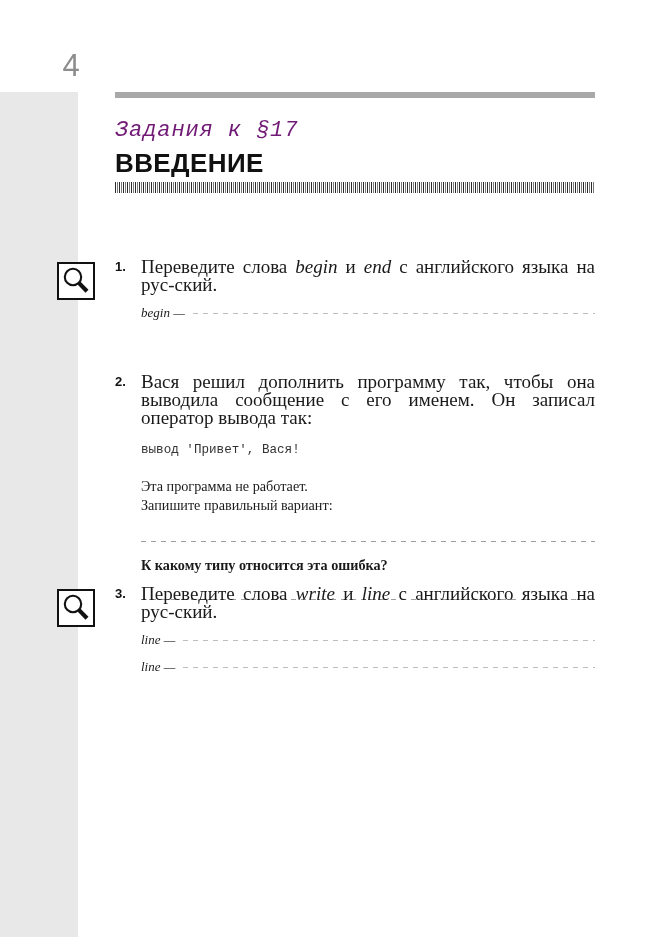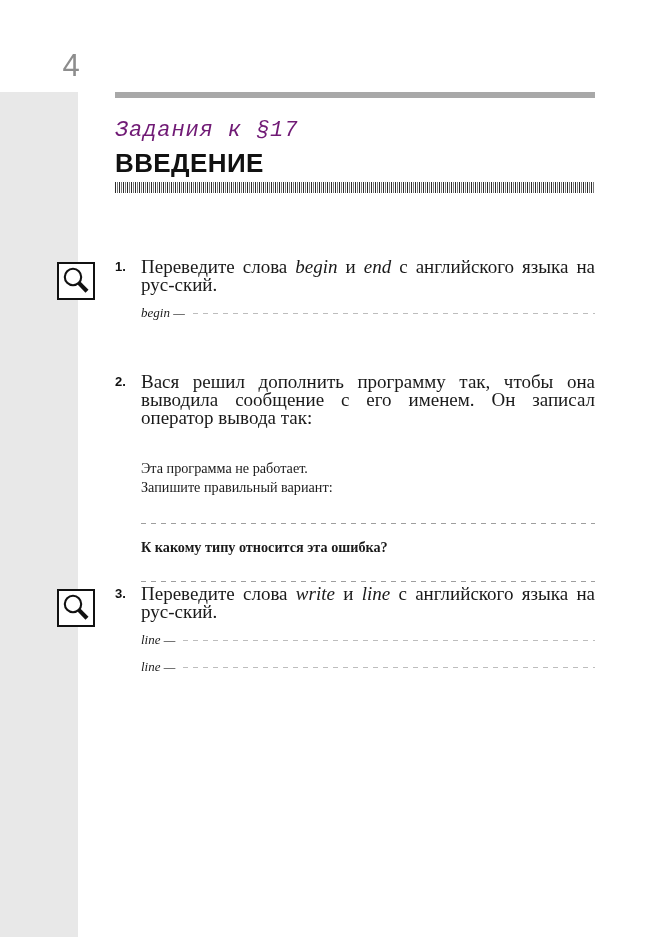--- a/index.html
+++ b/index.html
@@ -233,20 +233,21 @@
 
   </div>
 
   <div class="ex" style="top:373px;">
     <div class="ex-head">
       <div class="ex-num">2.</div>
       <div class="ex-body">Вася решил дополнить программу так, чтобы она выводила сообщение с его именем. Он записал оператор вывода так:</div>
     </div>
 
     <div class="code-line">
+      <span class="code-left">вывод 'Привет', Вася!</span>
     </div>
 
     <div class="plain-line" style="margin-top:18px;">Эта программа не работает.</div>
     <div class="plain-line">Запишите правильный вариант:</div>
 
     <div class="rule-dash gap-rule" style="margin-top:26px;"></div>
 
     <div class="q-line" style="margin-top:14px;font-weight:bold;">К какому типу относится эта ошибка?</div>
 
     <div class="rule-dash gap-rule" style="margin-top:24px;"></div>

